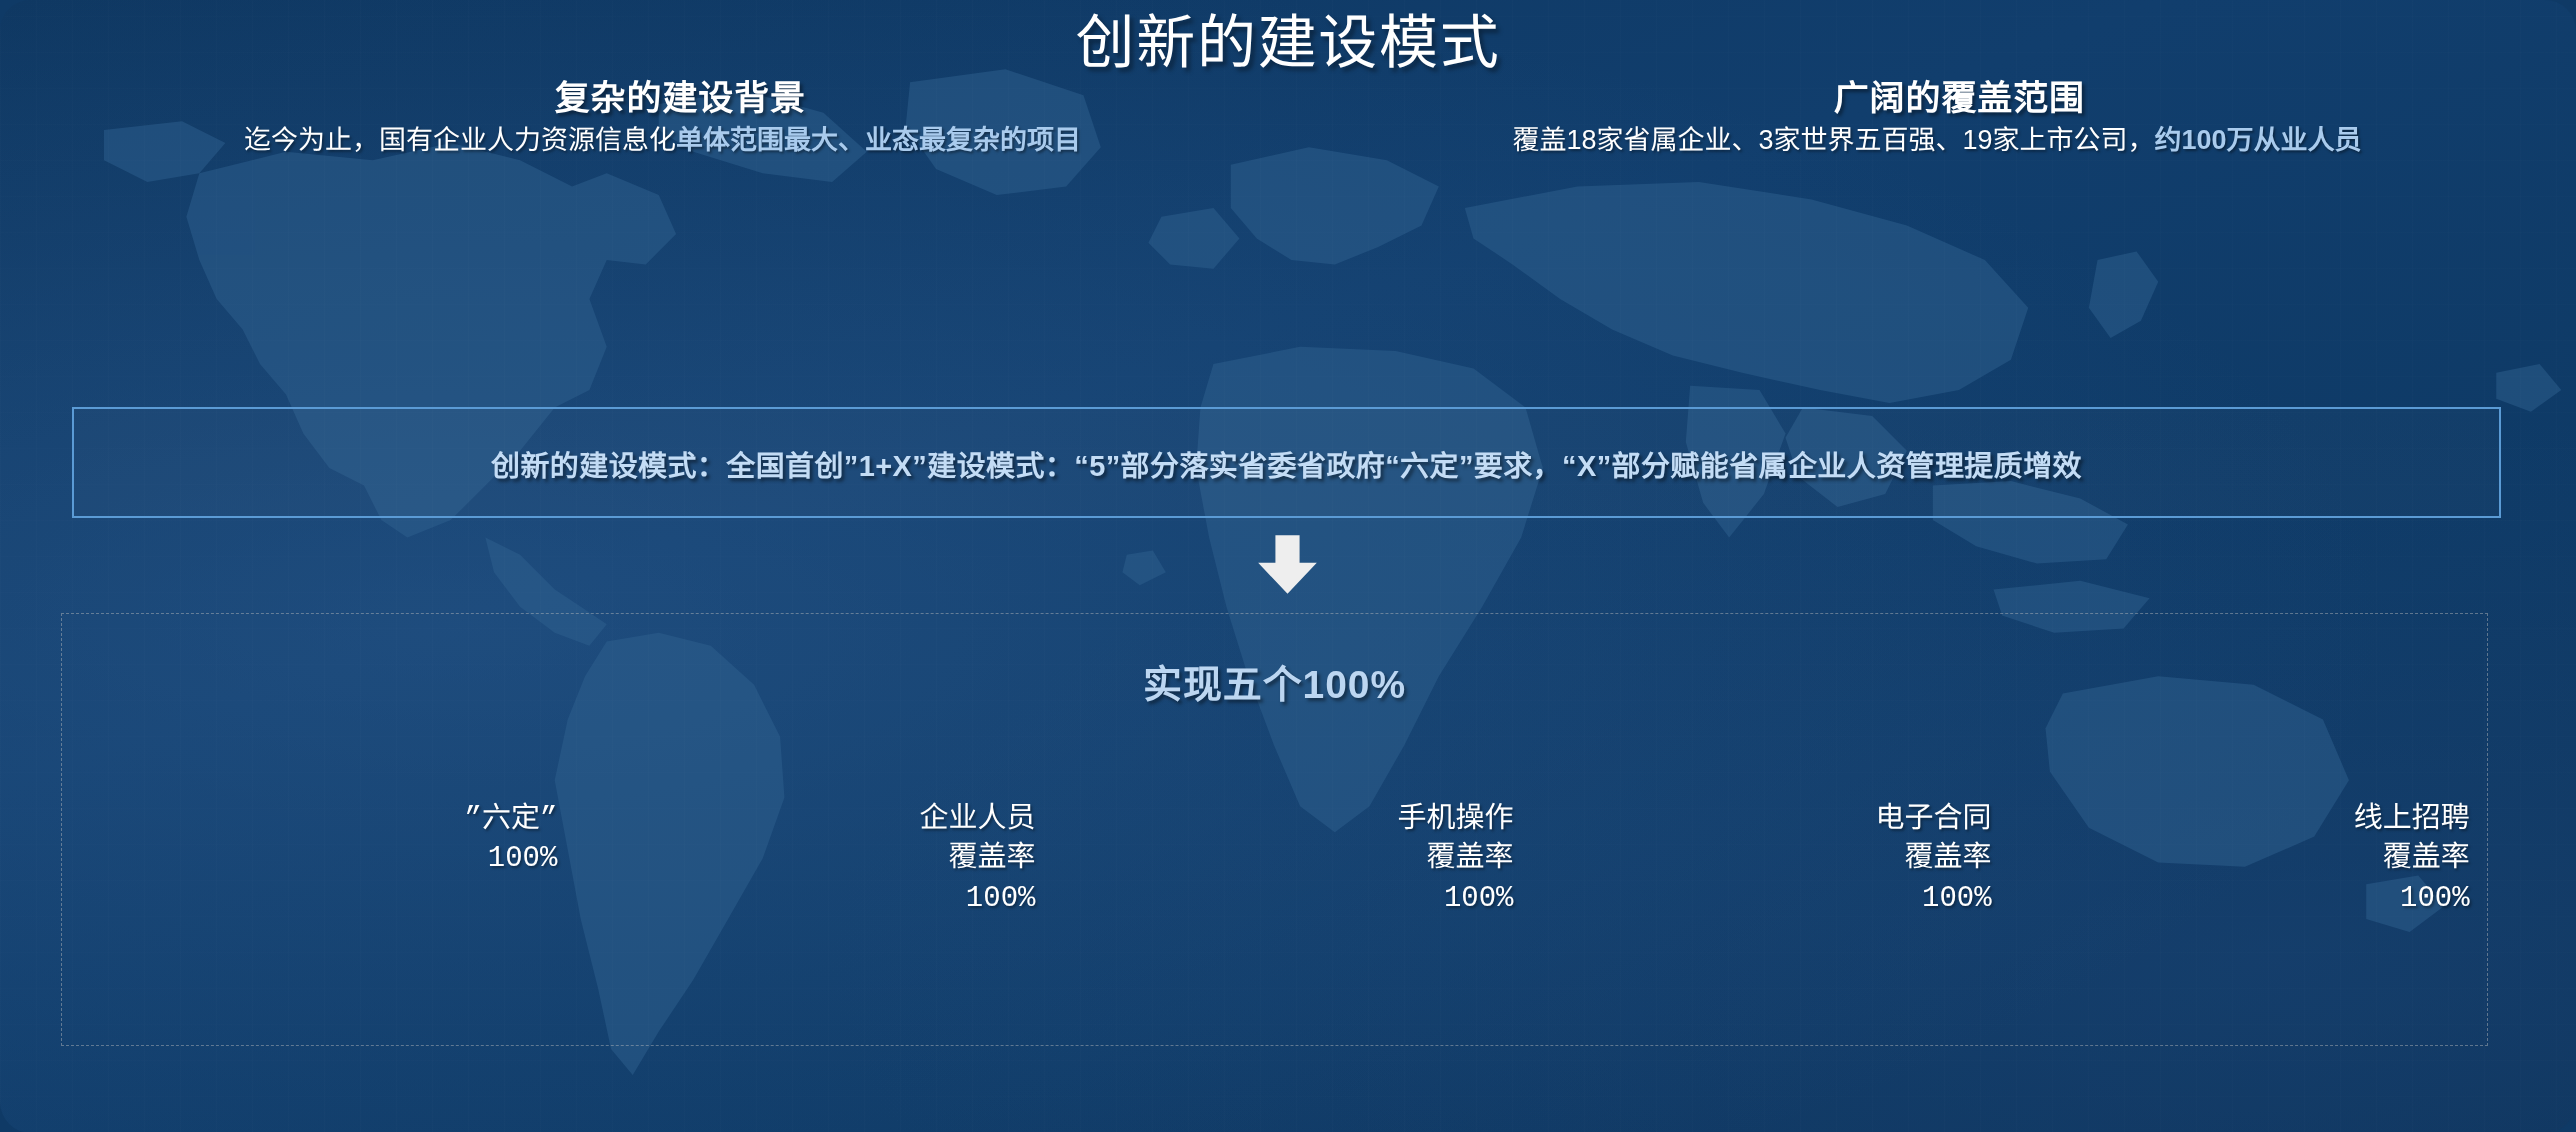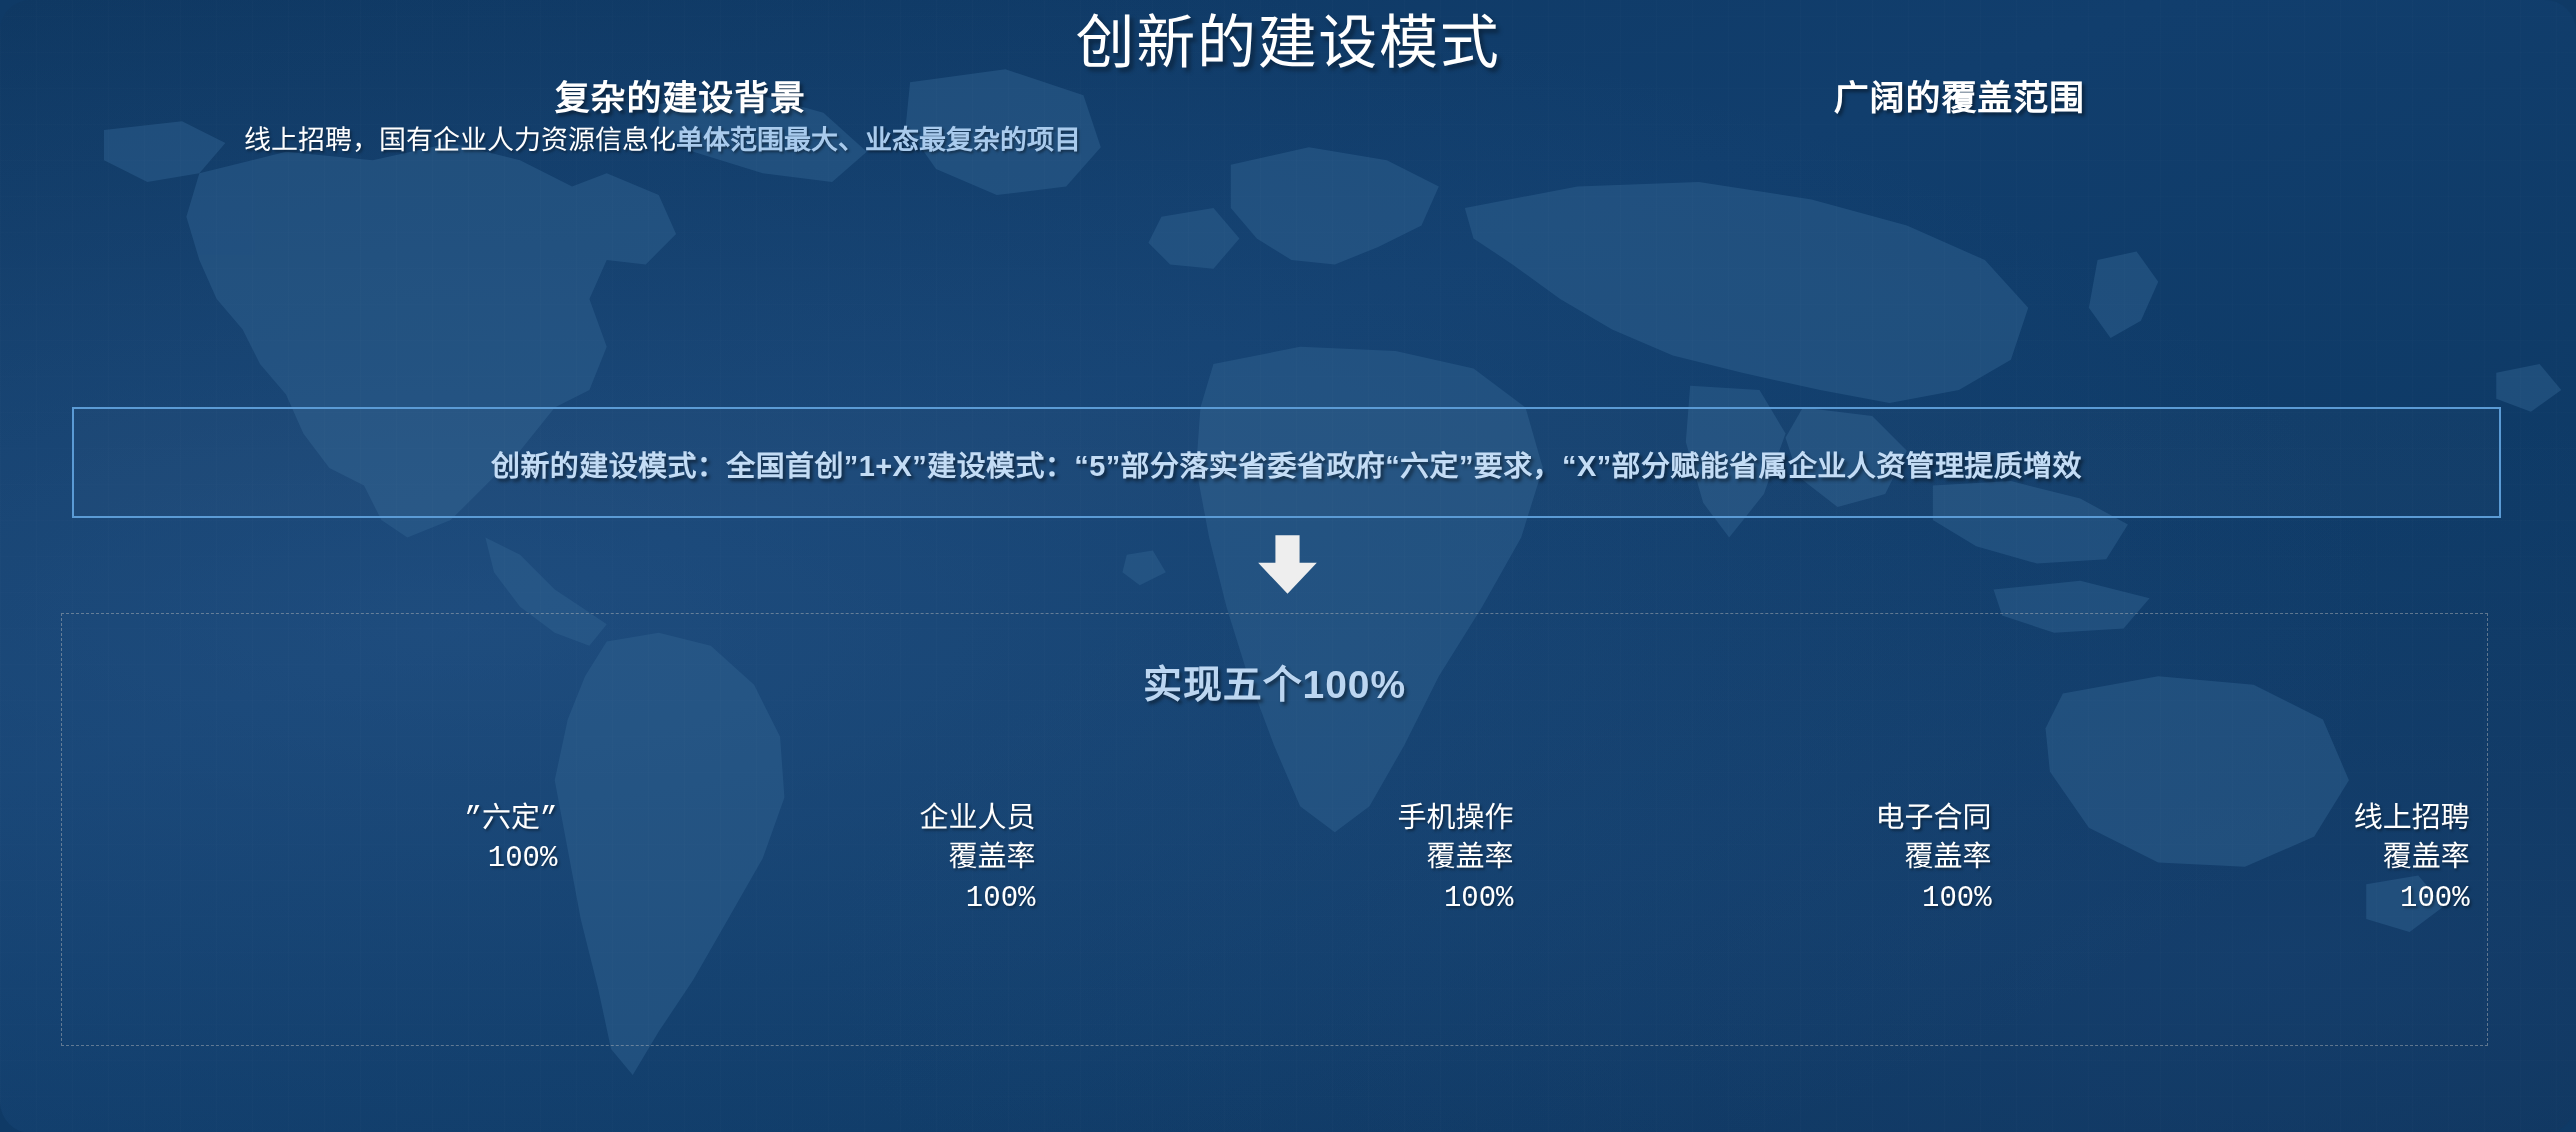--- a/index.html
+++ b/index.html
@@ -217,24 +217,27 @@
       <path d="M2880 430 L2930 420 L2955 450 L2920 475 L2880 460 Z"></path>
     </g>
   </svg>
 
   <div id="texture"></div>
 
   <div class="title">创新的建设模式</div>
 
   <div class="colhead left">复杂的建设背景</div>
   <div class="colbody left">
-    <span>线上招聘，国有企业人力资源信息化</span><b>单体范围最大、业态最复杂的项目</b>
+    <span>迄今为止，国有企业人力资源信息化</span><b>单体范围最大、业态最复杂的项目</b>
   </div>
 
   <div class="colhead right">广阔的覆盖范围</div>
+  <div class="colbody right">
+    <span>覆盖18家省属企业、3家世界五百强、19家上市公司，</span><b>约100万从业人员</b>
+  </div>
 
   <div class="banner">
     <span class="banner-text">创新的建设模式：全国首创”1+X”建设模式：“5”部分落实省委省政府“六定”要求，“X”部分赋能省属企业人资管理提质增效</span>
   </div>
 
   <div class="arrow">
     <svg width="69" height="59" viewBox="0 0 80 68" aria-hidden="true">
       <polygon points="26,0 54,0 54,32 74,32 40,68 6,32 26,32" fill="#eeeeee"></polygon>
     </svg>
   </div>

